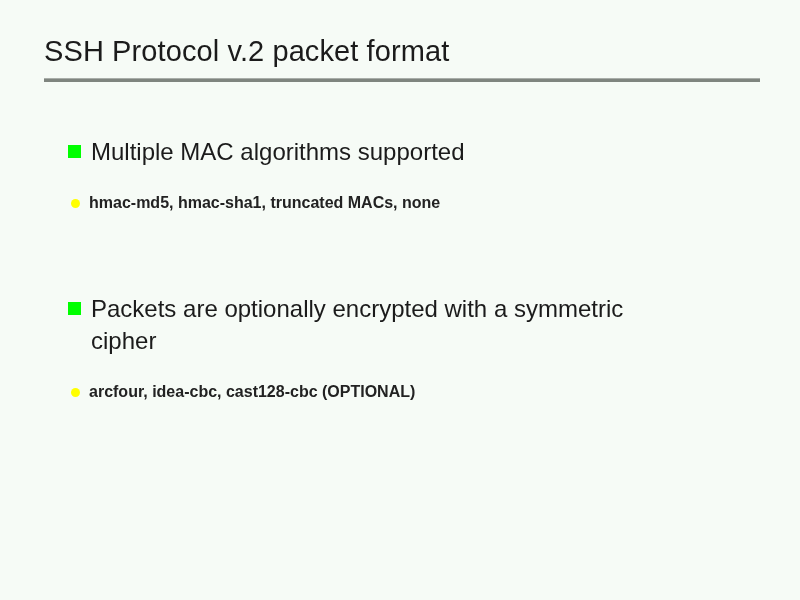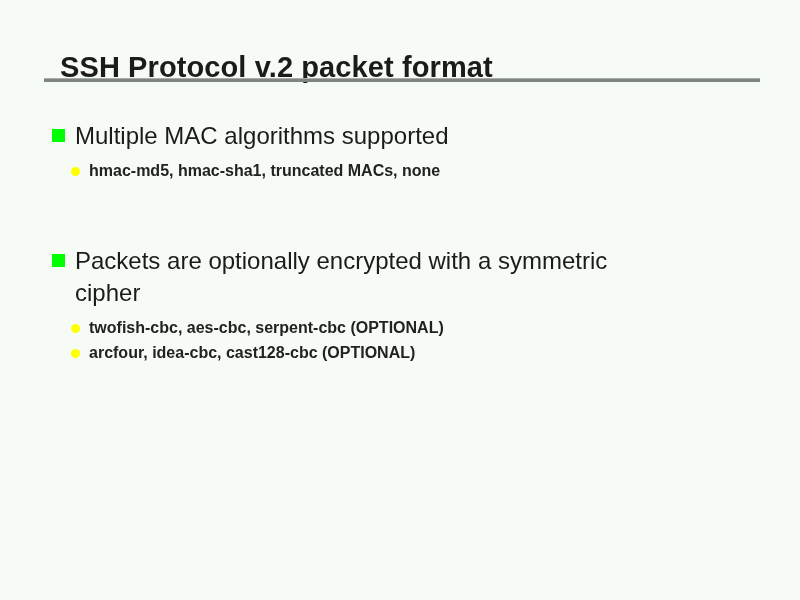--- a/index.html
+++ b/index.html
@@ -24,24 +24,24 @@
 
   
   .title-block {
     position: absolute;
     left: 44px;
     top: 33px;
     width: 716px;
   }
   .slide-title {
     font-size: 29px;
-    font-weight: bold;
+    font-weight: normal;
     letter-spacing: 0.1px;
     line-height: 36px;
-    margin: 16px;
+    margin: 0;
     color: #1b1b1b;
     white-space: nowrap;
   }
   .title-rule {
     position: absolute;
     left: 44px;
     top: 78px;
     width: 716px;
     height: 4px;
     background: #7f857f;
@@ -53,21 +53,21 @@
   .body-block {
     position: absolute;
     left: 52px;
     top: 120px;
     width: 720px;
   }
 
   .l1 {
     display: flex;
     align-items: flex-start;
-    margin: 0;
+    margin: 16px;
   }
 
   .bullet-sq {
     flex: 0 0 auto;
     width: 13px;
     height: 13px;
     background: #00ff00;
     margin-top: 9px;
     margin-right: 10px;
   }
@@ -134,22 +134,18 @@
     <div class="gap-md"></div>
 
     <div class="l1">
       <span class="bullet-sq"></span>
       <span class="l1-text">Packets are optionally encrypted with a symmetric cipher</span>
     </div>
     <div class="gap-sm"></div>
     <div class="l2-group">
       <div class="l2">
         <span class="bullet-dot"></span>
-        <span class="l2-text">twofish-cbc, aes-cbc, serpent-cbc (OPTIONAL)</span>
-      </div>
-      <div class="l2">
-        <span class="bullet-dot"></span>
         <span class="l2-text">arcfour, idea-cbc, cast128-cbc (OPTIONAL)</span>
       </div>
     </div>
 
   </div>
 </div>
 
 </body></html>

